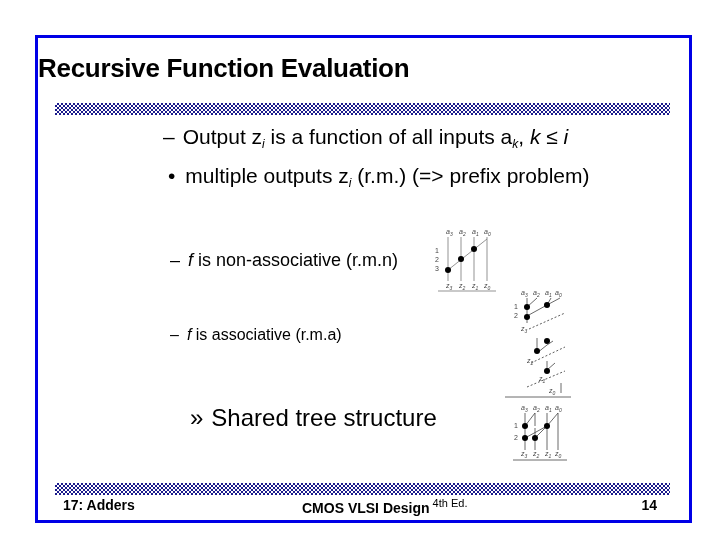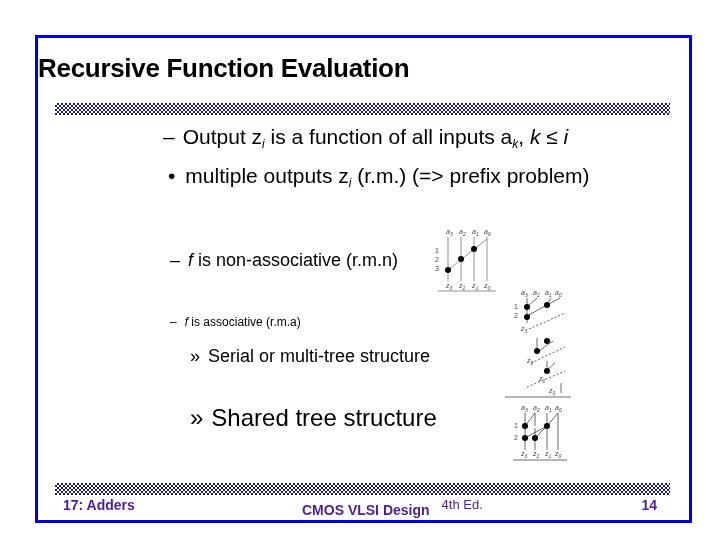--- a/index.html
+++ b/index.html
@@ -24,32 +24,32 @@
       background-size: 4px 4px;
       background-position: 0 0, 2px 2px;
     }
     .stripe.top { left: 17px; width: 615px; top: 65px; }
     .stripe.bottom { left: 17px; width: 615px; top: 445px; }
     .line { position: absolute; white-space: nowrap; }
     .l1 { left: 95px; top: 87px; font-size: 21px; margin-left: 30px; }
     .l2 { left: 130px; top: 126px; font-size: 21px; }
     .l3 { left: 132px; top: 192px; font-size: 18px; margin-top: 20px; }
     .l4 { left: 152px; top: 222px; font-size: 18px; }
-    .l5 { left: 132px; top: 277px; font-size: 12px; }
+    .l5 { left: 132px; top: 288px; font-size: 16px; }
     .l6 { left: 152px; top: 308px; font-size: 18px; }
     .l7 { left: 152px; top: 366px; font-size: 24px; }
     .dash { margin-right: 8px; }
     .bullet { margin-right: 10px; }
     .chev { margin-right: 8px; }
     i { font-style: italic; }
     sub { font-size: 12px; vertical-align: -4px; font-style: italic; }
-    .footer { position: absolute; top: 459px; font-weight: bold; font-size: 14px; color: #4c1d95; }
+    .footer { position: absolute; top: 459px; font-weight: bold; font-size: 14px; color: #000000; }
     .f-left { left: 25px; }
     .f-center { left: 264px; }
-    .f-center sup { font-size: 13px; font-weight: normal; vertical-align: 6px; margin-left: 12px; }
+    .f-center sup { font-size: 11px; font-weight: normal; vertical-align: 6px; margin-left: 3px; }
     .f-right { right: 32px; }
     .diagram { position: absolute; }
     .d1 { left: 392px; top: 187px; width: 76px; height: 70px; }
     .d2 { left: 467px; top: 245px; width: 72px; height: 115px; }
     .d3 { left: 467px; top: 360px; width: 66px; height: 65px; }
     svg text { font-family: "Liberation Sans", sans-serif; font-style: italic; fill: #444; }
     svg text.num { font-style: normal; }
   </style>
 </head>
 <body>
@@ -65,23 +65,20 @@
   <div class="line l2">
     <span class="bullet">•</span><span>multiple outputs z</span><sub>i</sub><span> (r.m.) (=&gt; prefix problem)</span>
   </div>
 
   <div class="line l3">
     <span class="dash">–</span><i>f</i><span> is non-associative (r.m.n)</span>
   </div>
 
   <div class="line l5">
     <span class="dash">–</span><i>f</i><span> is associative (r.m.a)</span>
-  </div>
-  <div class="line l6">
-    <span class="chev">»</span><span>Serial or multi-tree structure</span>
   </div>
   <div class="line l7">
     <span class="chev">»</span><span>Shared tree structure</span>
   </div>
 
   <svg class="diagram d1" viewBox="0 0 76 70">
     <g font-size="7">
       <text x="16" y="9">a<tspan font-size="5" dy="2">3</tspan></text>
       <text x="29" y="9">a<tspan font-size="5" dy="2">2</tspan></text>
       <text x="42" y="9">a<tspan font-size="5" dy="2">1</tspan></text>

